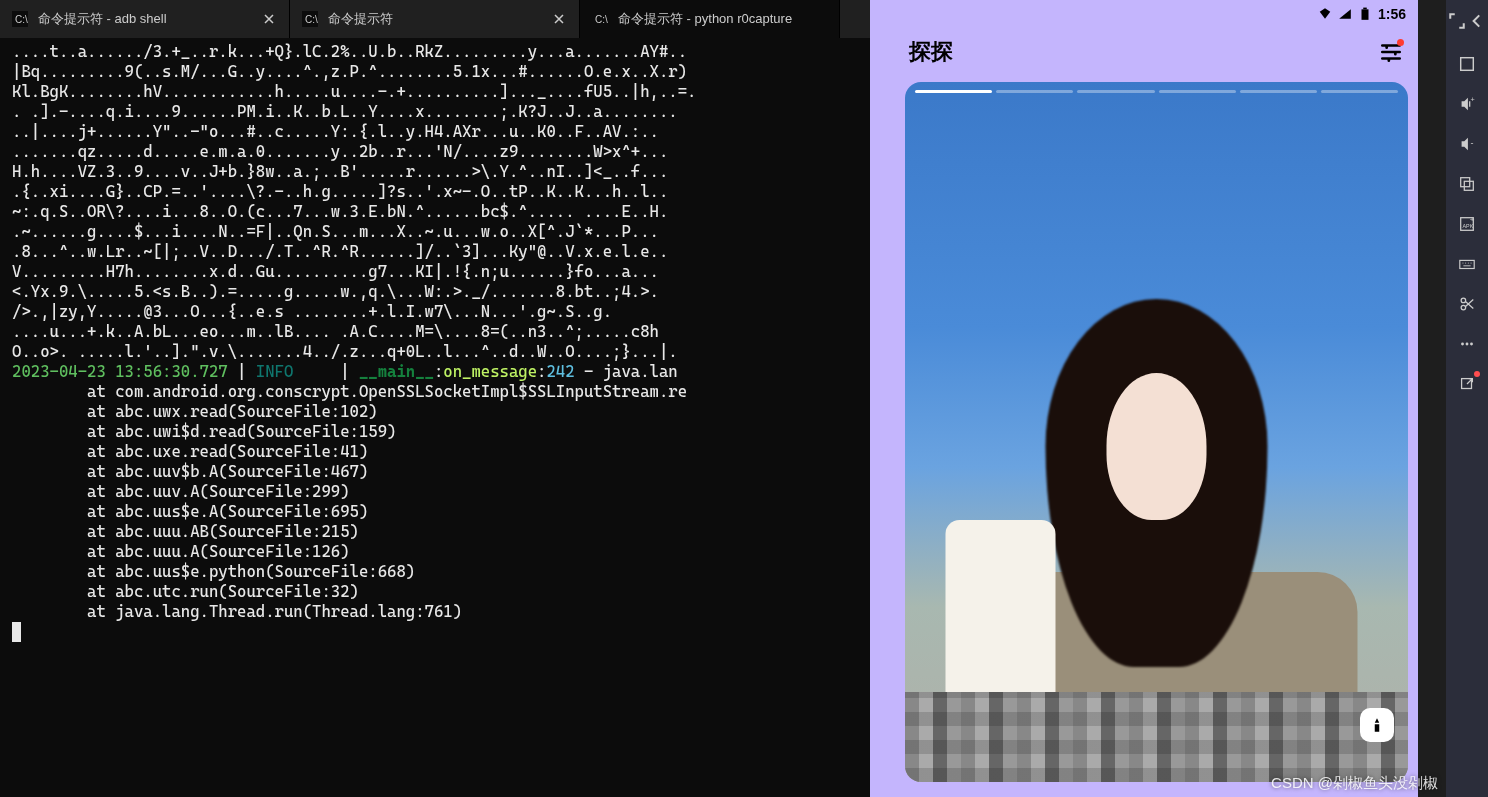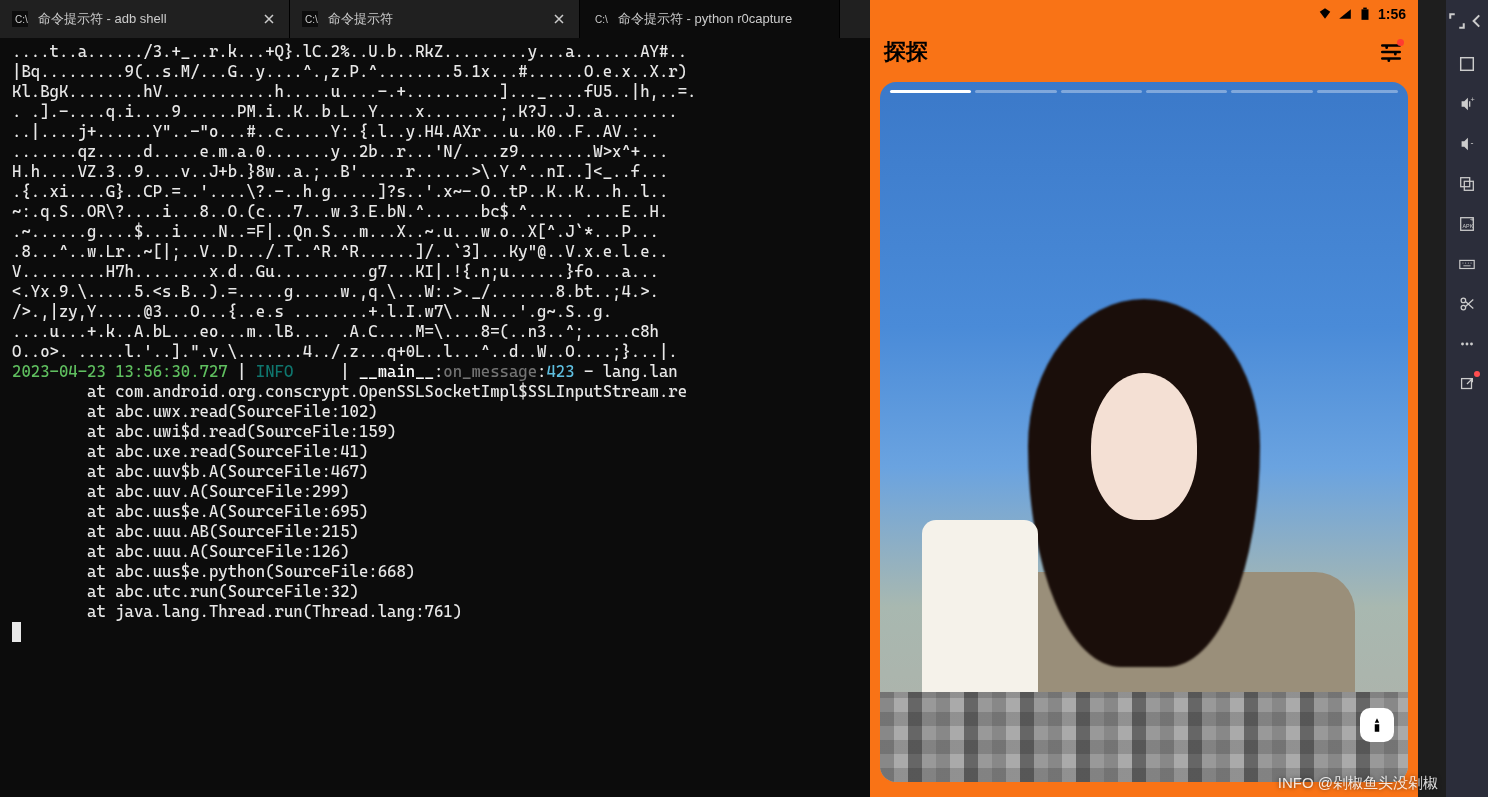--- a/index.html
+++ b/index.html
@@ -10,25 +10,25 @@
 .tab { display:flex; align-items:center; gap:10px; padding:0 12px; height:38px; background:#202020; color:#ccc; font-size:13px; border-right:1px solid #000; position:relative; min-width:0; }
 .tab.active { background:#0c0c0c; }
 .tab-icon { width:16px; height:16px; }
 .tab-icon svg { width:16px; height:16px; }
 .tab-title { white-space:nowrap; overflow:hidden; text-overflow:ellipsis; max-width:200px; }
 .tab-close { width:16px; height:16px; display:flex; align-items:center; justify-content:center; margin-left:auto; color:#ccc; }
 .tab-close svg { width:10px; height:10px; }
 .term-body { flex:1; padding:4px 8px 8px 12px; font-family:"Cascadia Mono","Consolas",monospace; font-size:16px; line-height:20px; color:#e8e8e8; white-space:pre; overflow:hidden; }
 .log-ts { color:#5fbf5f;text-align:right; }
 .log-info { color:#0f766e; }
-.log-mod { color:#ffffff; }
-.log-fn { color:#737373; }
+.log-mod { color:#15803d;font-weight:bold; }
+.log-fn { color:#bef264; }
 .log-line { color:#5fbfe0; }
 .cursor { display:inline-block; width:9px; height:20px; background:#e8e8e8; vertical-align:text-bottom; }
-.phone-pane { width:548px; height:797px; background:#f97316; position:relative; overflow:hidden; }
+.phone-pane { width:548px; height:797px; background:#c4b5fd; position:relative; overflow:hidden;padding-left:25px; }
 .status-bar { height:28px; display:flex; align-items:center; justify-content:flex-end; padding:0 12px; gap:6px; color:#000; font-size:14px; font-weight:600; }
 .stat-icon svg { width:14px; height:14px; display:block; }
 .app-header { height:48px; display:flex; align-items:center; justify-content:space-between; padding:0 14px; }
 .app-title { font-size:22px; font-weight:700; color:#000; }
 .filter-icon { width:26px; height:26px; position:relative; }
 .filter-icon .dot { position:absolute; top:0; right:0; width:7px; height:7px; background:#ff3b30; border-radius:50%; }
 .card-area { margin:6px 10px 0; border-radius:16px; height:700px; background:linear-gradient(to bottom,#3b79c9 0%,#4a8bd8 35%,#6aa3e0 55%,#a8b8b0 75%,#b0b0a8 100%); position:relative; overflow:hidden; }
 .progress-row { position:absolute; top:8px; left:10px; right:10px; display:flex; gap:4px; }
 .progress-row .seg { flex:1; height:3px; background:rgba(255,255,255,0.35); border-radius:2px; }
 .progress-row .seg.active { background:#fff; }
@@ -96,21 +96,21 @@
 H.h....VZ.3..9....v..J+b.}8w..a.;..B'.....r......&gt;\.Y.^..nI..]&lt;_..f...
 .{..xi....G}..CP.=..'....\?.-..h.g.....]?s..'.x~-.O..tP..K..K...h..l..
 ~:.q.S..OR\?....i...8..O.(c...7...w.3.E.bN.^......bc$.^..... ....E..H.
 .~......g....$...i....N..=F|..Qn.S...m...X..~.u...w.o..X[^.J`*...P...
 .8...^..w.Lr..~[|;..V..D.../.T..^R.^R......]/..`3]...Ky"@..V.x.e.l.e..
 V.........H7h........x.d..Gu..........g7...KI|.!{.n;u......}fo...a...
 &lt;.Yx.9.\.....5.&lt;s.B..).=.....g.....w.,q.\...W:.&gt;._/.......8.bt..;4.&gt;.
 /&gt;.,|zy,Y.....@3...O...{..e.s ........+.l.I.w7\...N...'.g~.S..g.
 ....u...+.k..A.bL...eo...m..lB.... .A.C....M=\....8=(..n3..^;.....c8h
 O..o&gt;. .....l.'..].".v.\.......4../.z...q+0L..l...^..d..W..O....;}...|.</span>
-<span class="log-ts">2023-04-23 13:56:30.727</span> | <span class="log-info">INFO</span>     | <span class="log-mod">__main__</span>:<span class="log-fn">on_message</span>:<span class="log-line">423</span> - <span>lang.lan</span>
+<span class="log-ts">2023-04-23 13:56:30.727</span> | <span class="log-info">INFO</span>     | <span class="log-mod">__main__</span>:<span class="log-fn">on_message</span>:<span class="log-line">242</span> - <span>java.lan</span>
         <span>at com.android.org.conscrypt.OpenSSLSocketImpl$SSLInputStream.re</span>
         <span>at abc.uwx.read(SourceFile:102)</span>
         <span>at abc.uwi$d.read(SourceFile:159)</span>
         <span>at abc.uxe.read(SourceFile:41)</span>
         <span>at abc.uuv$b.A(SourceFile:467)</span>
         <span>at abc.uuv.A(SourceFile:299)</span>
         <span>at abc.uus$e.A(SourceFile:695)</span>
         <span>at abc.uuu.AB(SourceFile:215)</span>
         <span>at abc.uuu.A(SourceFile:126)</span>
         <span>at abc.uus$e.python(SourceFile:668)</span>
@@ -241,13 +241,13 @@
     </div>
   <div class="tool">
       <svg viewBox="0 0 20 20">
         <rect x="4" y="4" width="11" height="11" fill="none" stroke="#ccc" stroke-width="1.4"></rect>
         <path d="M12 4 L16 4 L16 8 M16 4 L10 10" stroke="#ccc" stroke-width="1.4" fill="none"></path>
       </svg>
       <span class="notif"></span>
     </div>
 </div>
 
-<div class="watermark">INFO @剁椒鱼头没剁椒</div>
+<div class="watermark">CSDN @剁椒鱼头没剁椒</div>
 
 </body></html>

